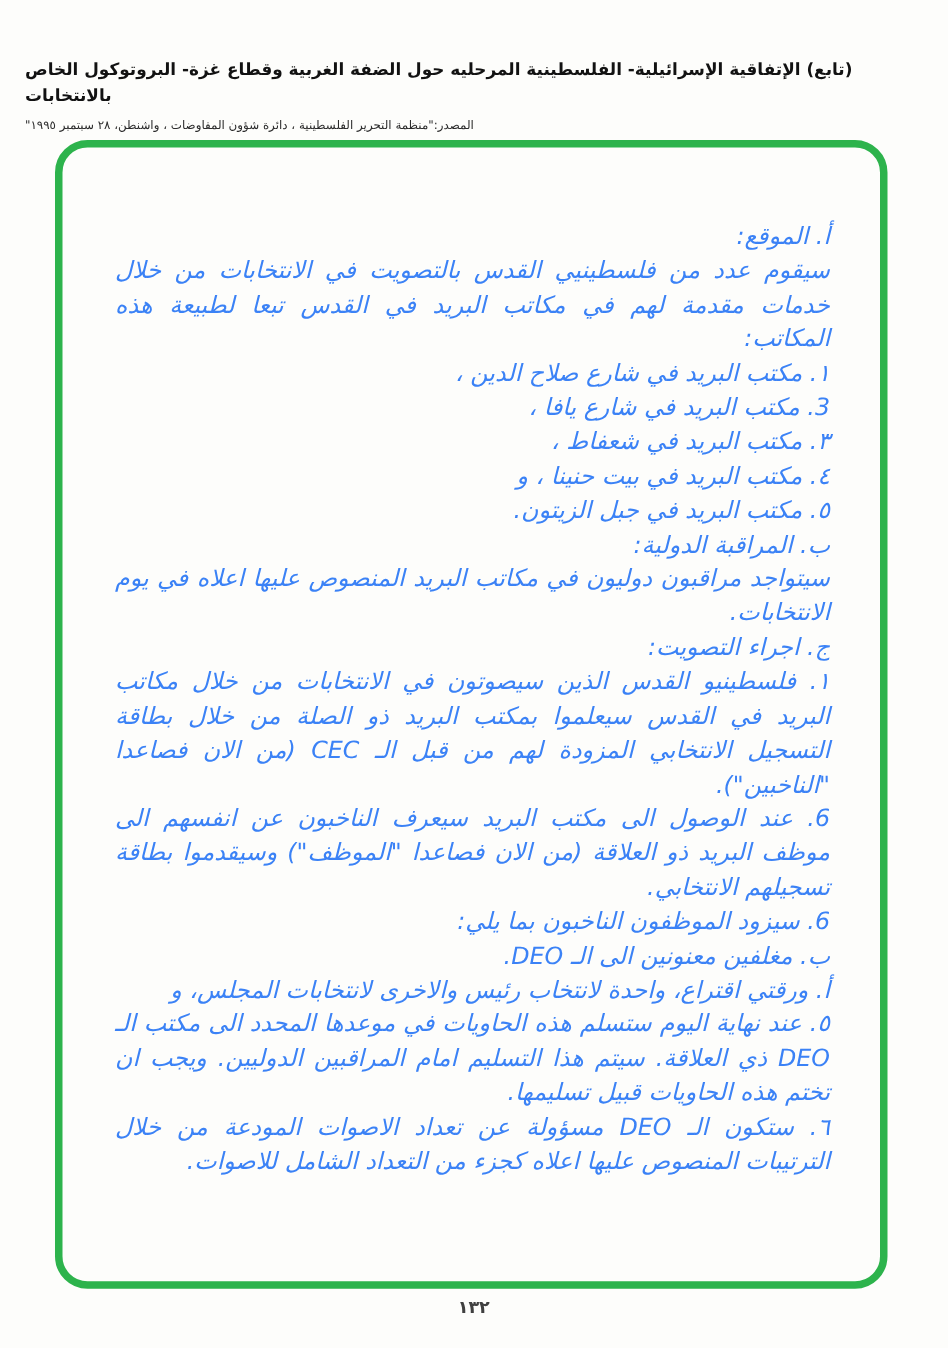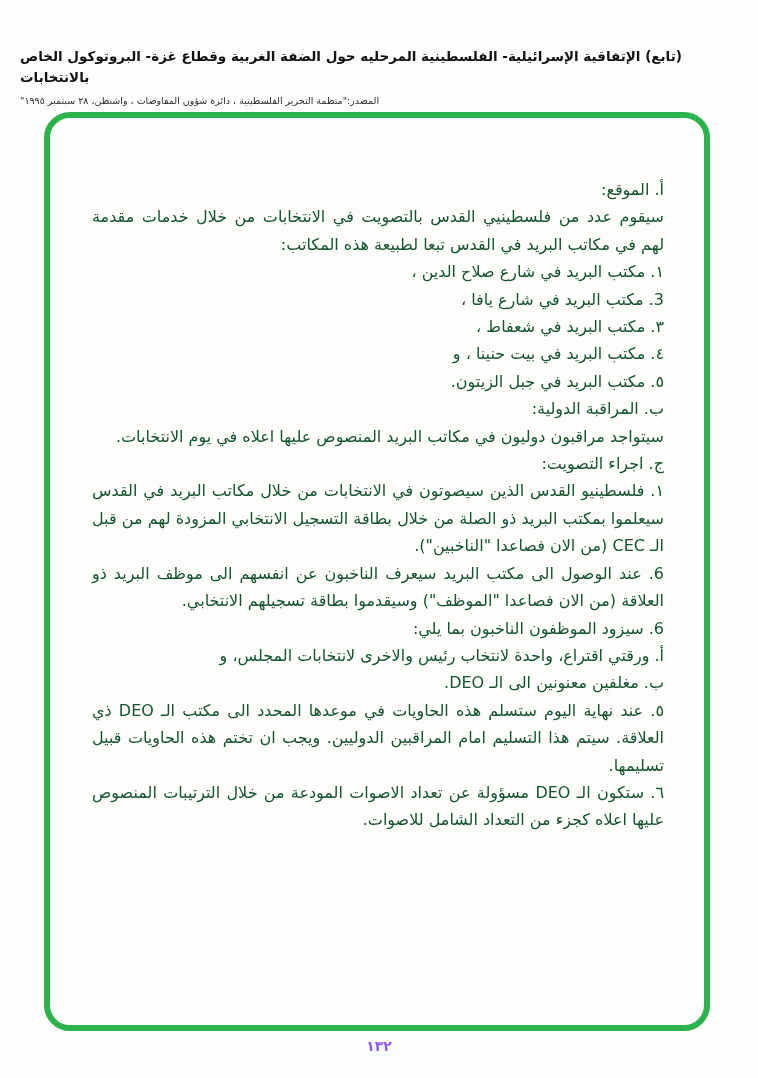--- a/index.html
+++ b/index.html
@@ -45,35 +45,36 @@
     background: transparent;
   }
 
   .content {
     position: absolute;
     top: 176px;
     left: 92px;
     width: 572px;
     direction: rtl;
     text-align: justify;
-    font-size: 16px;
+    font-size: 19px;
     line-height: 27.4px;
-    color: #14532d;
+    color: #3b82f6;
+    font-style: italic;
   }
   .content p { margin: 0; }
 
   .page-num {
     position: absolute;
     top: 1038px;
     left: 0;
     width: 758px;
     text-align: center;
     font-size: 14px;
     font-weight: bold;
-    color: #8b5cf6;
+    color: #404040;
   }
 </style>
 </head>
 <body>
 
 <div class="doc-header">
   <div class="doc-title">(تابع) الإتفاقية الإسرائيلية- الفلسطينية المرحليه حول الضفة الغربية وقطاع غزة- البروتوكول الخاص بالانتخابات</div>
   <div class="doc-source">المصدر:"منظمة التحرير الفلسطينية ، دائرة شؤون المفاوضات ، واشنطن، ٢٨ سبتمبر ١٩٩٥"</div>
 </div>
 
@@ -86,19 +87,19 @@
   <p>3. مكتب البريد في شارع يافا ،</p>
   <p>٣. مكتب البريد في شعفاط ،</p>
   <p>٤. مكتب البريد في بيت حنينا ، و</p>
   <p>٥. مكتب البريد في جبل الزيتون.</p>
   <p>ب. المراقبة الدولية:</p>
   <p>سيتواجد مراقبون دوليون في مكاتب البريد المنصوص عليها اعلاه في يوم الانتخابات.</p>
   <p>ج. اجراء التصويت:</p>
   <p>١. فلسطينيو القدس الذين سيصوتون في الانتخابات من خلال مكاتب البريد في القدس سيعلموا بمكتب البريد ذو الصلة من خلال بطاقة التسجيل الانتخابي المزودة لهم من قبل الـ CEC (من الان فصاعدا "الناخبين").</p>
   <p>6. عند الوصول الى مكتب البريد سيعرف الناخبون عن انفسهم الى موظف البريد ذو العلاقة (من الان فصاعدا "الموظف") وسيقدموا بطاقة تسجيلهم الانتخابي.</p>
   <p>6. سيزود الموظفون الناخبون بما يلي:</p>
+  <p>ب. مغلفين معنونين الى الـ DEO.</p>
   <p>أ. ورقتي اقتراع، واحدة لانتخاب رئيس والاخرى لانتخابات المجلس، و</p>
-  <p>ب. مغلفين معنونين الى الـ DEO.</p>
   <p>٥. عند نهاية اليوم ستسلم هذه الحاويات في موعدها المحدد الى مكتب الـ DEO ذي العلاقة. سيتم هذا التسليم امام المراقبين الدوليين. ويجب ان تختم هذه الحاويات قبيل تسليمها.</p>
   <p>٦. ستكون الـ DEO مسؤولة عن تعداد الاصوات المودعة من خلال الترتيبات المنصوص عليها اعلاه كجزء من التعداد الشامل للاصوات.</p>
 </div>
 
 <div class="page-num">١٣٢</div>
 
 </body></html>

